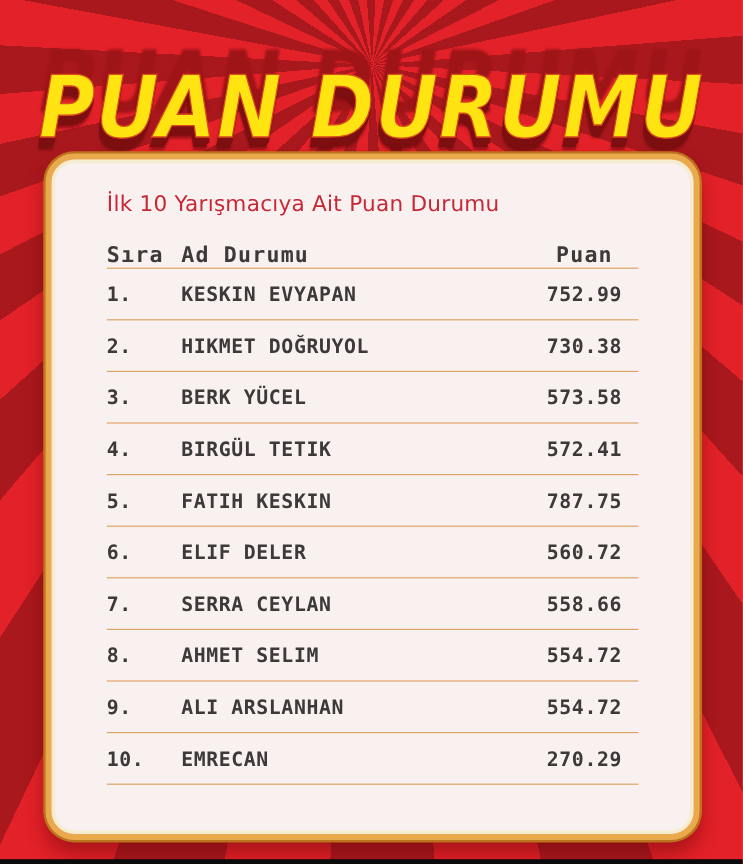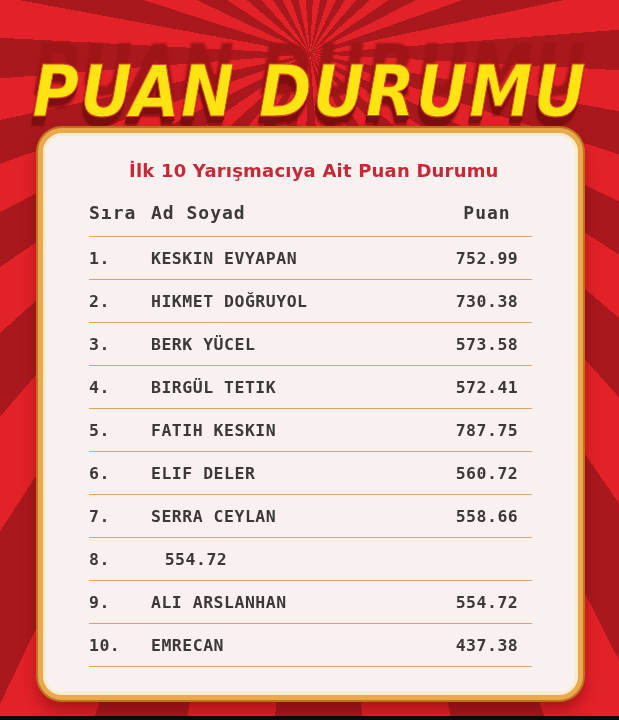--- a/index.html
+++ b/index.html
@@ -60,31 +60,30 @@
     box-shadow:
       0 0 0 2px var(--card-border-dark, #bd731e),
       0 10px 16px rgba(96, 4, 6, 0.45),
       inset 0 0 0 3px var(--card-border-light, #f8ecd0);
     padding: 0 46px;
     z-index: 3;
   }
 
   .subtitle {
     margin-top: 27px;
-    font-size: 18px; font-weight: bold;
+    font-size: 18px; font-weight: normal;
     color: var(--subtitle-red, #c52837);
     letter-spacing: 0.2px;
-    margin-left: 40px;
   }
 
   .table { font-family: "DejaVu Sans Mono", monospace; font-weight: bold; }
 
   .thead {
     display: flex; align-items: center;
-    margin-top: 21px; padding-bottom: 13px;
+    margin-top: 21px; 
     border-bottom: 1px solid var(--divider, #dca467);
     font-size: 18px; letter-spacing: 1px;
     color: var(--text-dark, #3c3939);
   }
   .row {
     display: flex; align-items: center;
     height: 43px; box-sizing: border-box;
     border-bottom: 1px solid var(--divider, #dca467);
     font-size: 16.5px; letter-spacing: 0.5px;
     color: var(--text-dark, #3c3939);
@@ -110,21 +109,21 @@
     <div class="title-echo">PUAN DURUMU</div>
     <h1 class="title">PUAN DURUMU</h1>
   </div>
 
   <div class="card">
     <div class="subtitle">İlk 10 Yarışmacıya Ait Puan Durumu</div>
 
     <div class="table">
       <div class="thead">
         <span class="col-rank">Sıra</span>
-        <span class="col-name">Ad Soyad</span>
+        <span class="col-name">Ad Durumu</span>
         <span class="col-score">Puan</span>
       </div>
       <div class="tbody" id="rows">
   <div class="row">
     <span class="col-rank">1.</span>
     <span class="col-name">KESKIN EVYAPAN</span>
     <span class="col-score">752.99</span>
   </div>
 
   <div class="row">
@@ -158,33 +157,34 @@
   </div>
 
   <div class="row">
     <span class="col-rank">7.</span>
     <span class="col-name">SERRA CEYLAN</span>
     <span class="col-score">558.66</span>
   </div>
 
   <div class="row">
     <span class="col-rank">8.</span>
+    <span class="col-name">AHMET SELIM</span>
     <span class="col-score">554.72</span>
   </div>
 
   <div class="row">
     <span class="col-rank">9.</span>
     <span class="col-name">ALI ARSLANHAN</span>
     <span class="col-score">554.72</span>
   </div>
 
   <div class="row">
     <span class="col-rank">10.</span>
     <span class="col-name">EMRECAN</span>
-    <span class="col-score">437.38</span>
+    <span class="col-score">270.29</span>
   </div>
 </div>
     </div>
   </div>
 
   <div class="bottom-bar"></div>
 
 </div>
 
 </body></html>

